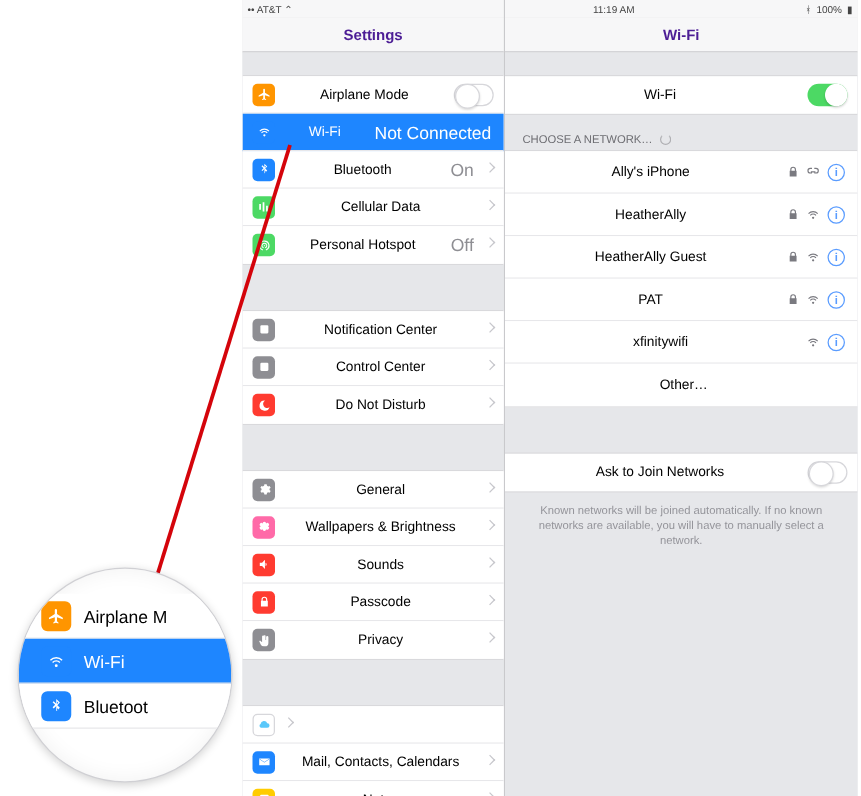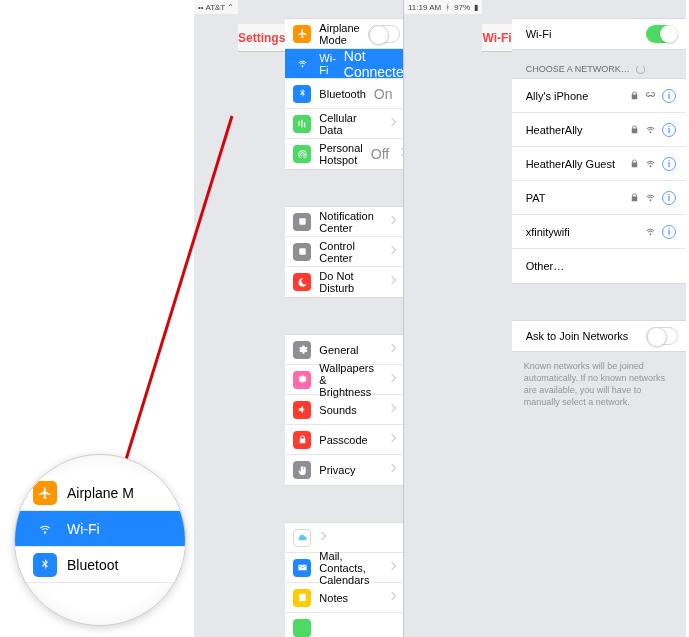--- a/index.html
+++ b/index.html
@@ -16,21 +16,22 @@
     position: absolute;
     left: 194px;
     top: 0;
     width: 492px;
     height: 637px;
     background: #e6e7ea;
     display: flex;
   }
   .pane-left, .pane-right {
     display: flex;
-    flex-direction: row;
+    flex-direction: column;
+    text-align: center;
   }
   .pane-left { width: 210px; border-right: 1px solid #c9c9cc; }
   .pane-right { flex: 1; }
   .statusbar {
     height: 14px;
     background: #f7f7f8;
     display: flex;
     align-items: center;
     font-size: 8px;
     color: #444;
@@ -40,22 +41,21 @@
   .statusbar .sb-right { margin-left: auto; display: flex; gap: 4px; align-items: center; }
   .header {
     height: 28px;
     background: #f7f7f8;
     border-bottom: 1px solid #c9c9cc;
     display: flex;
     align-items: center;
     justify-content: center;
     font-weight: 600;
     font-size: 12px;
-    color: #ef4444;
-    margin-top: 24px;
+    color: #4c1d95;
   }
   .scroll {
     flex: 1;
     background: #e6e7ea;
     overflow: hidden;
   }
   .group {
     margin-top: 36px;
     background: #fff;
     border-top: 1px solid #d9d9dc;
@@ -325,21 +325,21 @@
           </div>
         </div>
       </div>
   </div>
 
   <div class="pane-right">
     <div class="statusbar">
       <span style="margin:4px auto">11:19 AM</span>
       <span class="sb-right">
         <span>ᚼ</span>
-        <span>97%</span>
+        <span>100%</span>
         <span>▮</span>
       </span>
     </div>
     <div class="header">
       <span>Wi-Fi</span>
     </div>
     <div class="scroll">
       <div class="group first">
         <div class="row">
           <span class="label" style="padding-left:6px">Wi-Fi</span>

